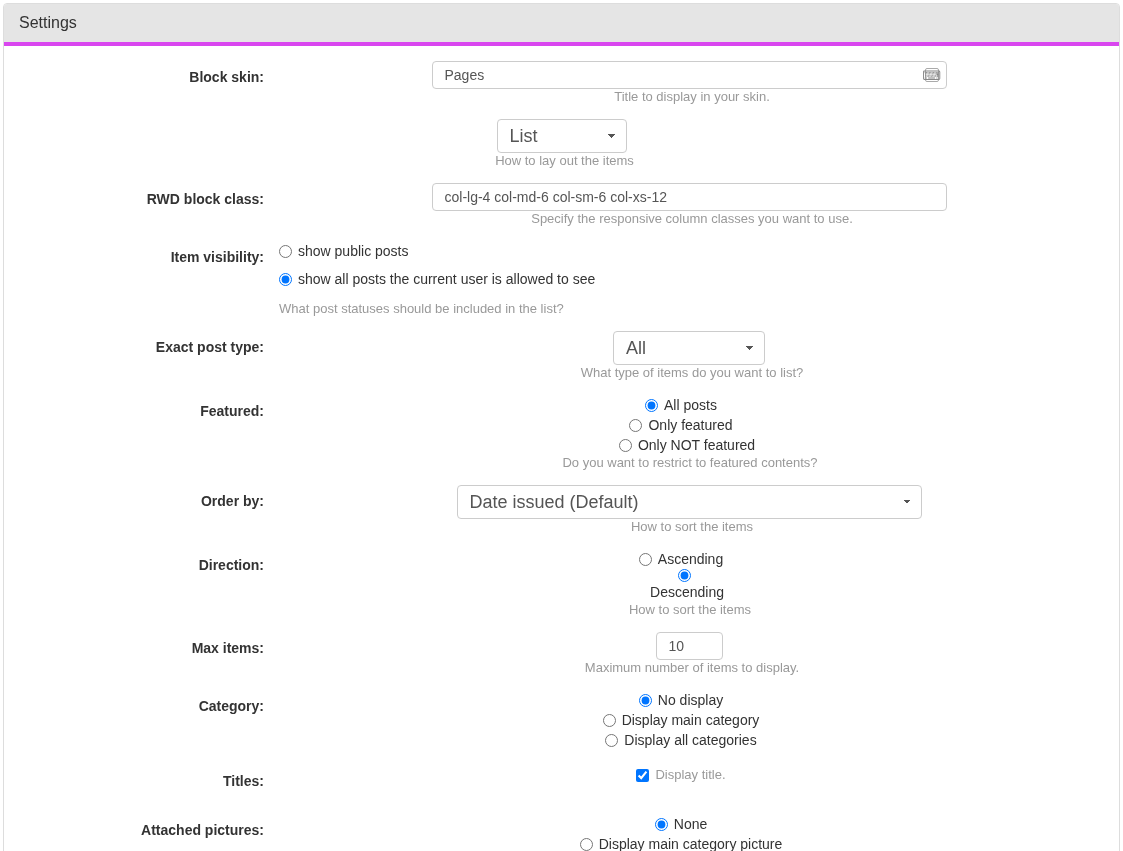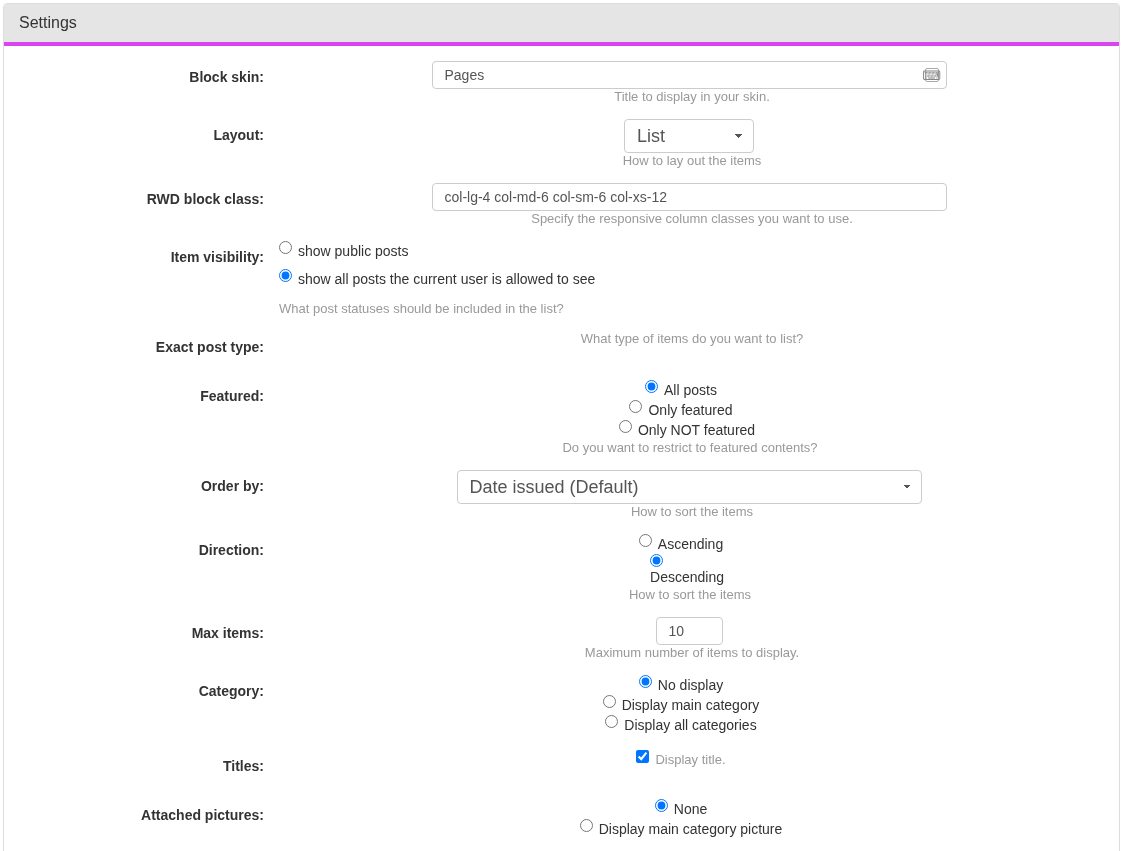--- a/index.html
+++ b/index.html
@@ -85,21 +85,21 @@
     font-size: 13px;
     margin-left: 6px;
   }
   .help-block {
     color: #999;
     font-size: 13px;
     margin-top: 4px;
   }
   .radio-item, .check-item {
     display: inline-flex;
-    align-items: flex-start;
+    align-items: center;
     margin-right: 16px;
     line-height: 20px;
   }
   .radio-item input, .check-item input {
     margin: 0 6px 0 0;
   }
   .radio-stack .radio-item { display:flex; margin-bottom: 8px; }
   .w-515 { width: 515px; }
   .w-130 { width: 130px; }
   .w-152 { width: 152px; }
@@ -132,21 +132,20 @@
       <div class="form-controls inline-row">
         <span class="input-wrap w-515">
           <input class="form-input w-515" type="text" value="Pages" style="">
           <span class="kb-icon">⌨</span>
         </span>
         <span class="help">Title to display in your skin.</span>
       </div>
     </div>
 
     <div class="form-row">
-      <div class="form-label">Layout:</div>
       <div class="form-controls inline-row">
         <select class="form-select w-130">
           <option>List</option>
         </select>
         <span class="help">How to lay out the items</span>
       </div>
     </div>
 
     <div class="form-row">
       <div class="form-label">RWD block class:</div>
@@ -167,20 +166,23 @@
           <input type="radio" name="vis" checked="" style="">
           <span>show all posts the current user is allowed to see</span>
         </label>
         <div class="help-block">What post statuses should be included in the list?</div>
       </div>
     </div>
 
     <div class="form-row">
       <div class="form-label">Exact post type:</div>
       <div class="form-controls inline-row">
+        <select class="form-select w-152">
+          <option>All</option>
+        </select>
         <span class="help">What type of items do you want to list?</span>
       </div>
     </div>
 
     <div class="form-row">
       <div class="form-label">Featured:</div>
       <div class="form-controls inline-row">
         <label class="radio-item">
           <input type="radio" name="feat" checked="" style="">
           <span>All posts</span>

